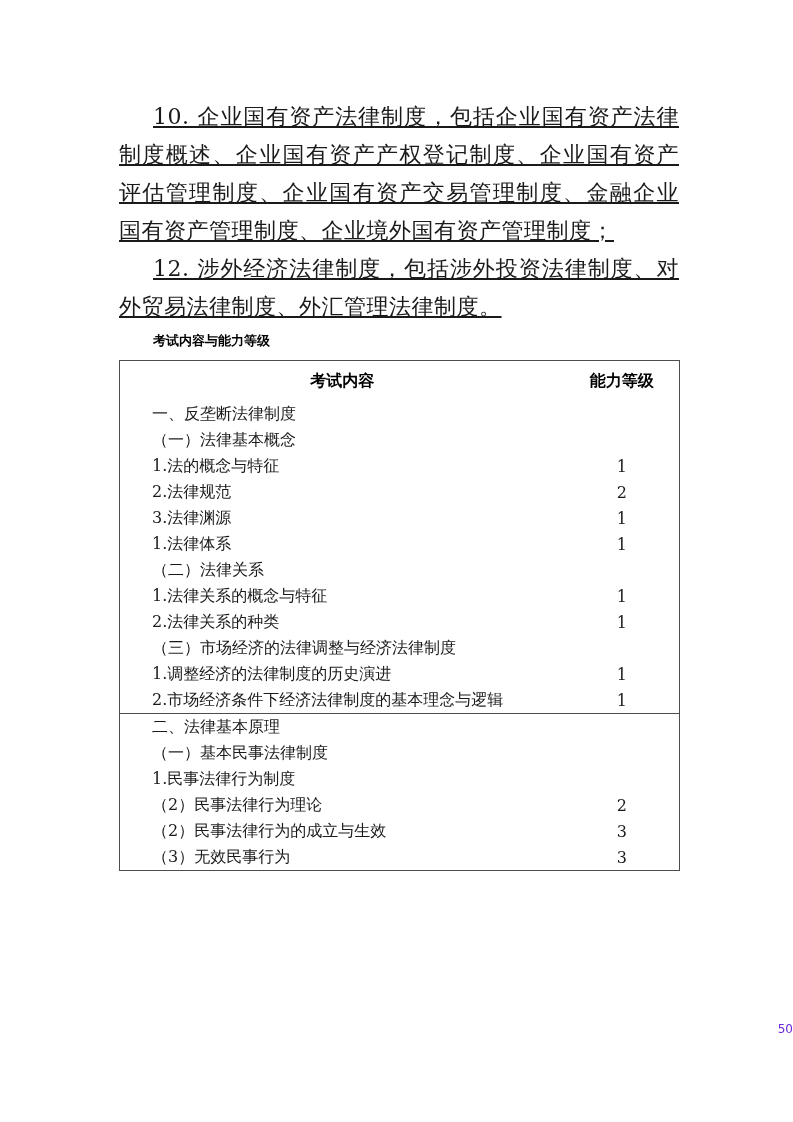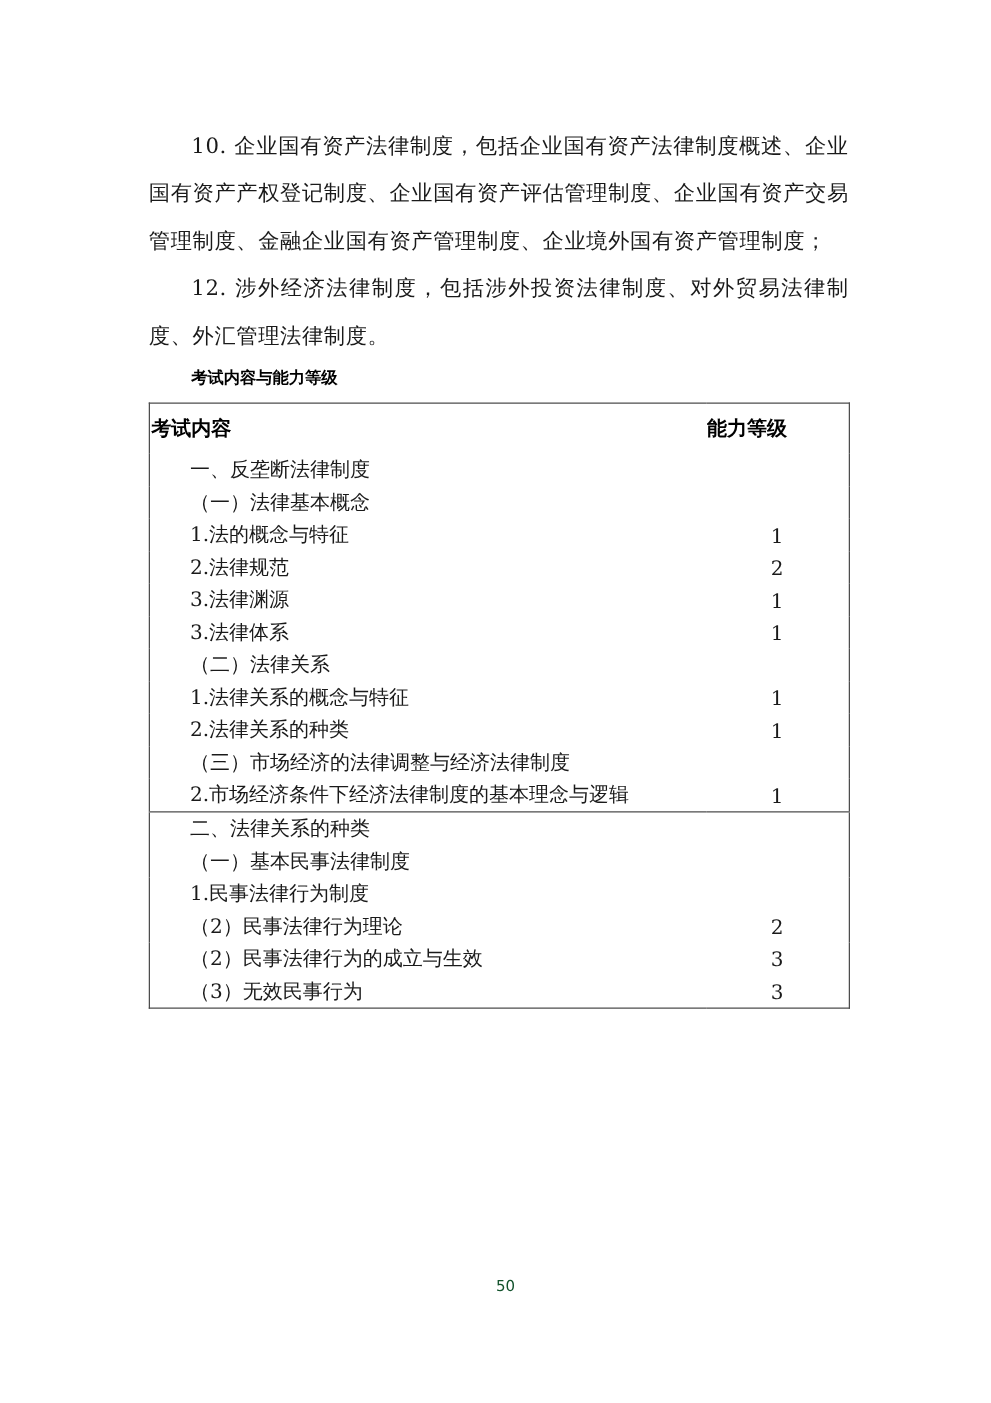--- a/index.html
+++ b/index.html
@@ -9,26 +9,27 @@
     font-family: "DejaVu Serif", "Liberation Serif", serif;
     color: #1a1a1a;
     overflow: hidden;
   }
   .page {
     position: absolute;
     left: 119px; top: 98px;
     width: 560px;
   }
   .para {
-    font-size: 17px;
+    font-size: 22px;
     line-height: 38px;
     text-align: justify;
     text-indent: 34px;
     margin: 0;
     letter-spacing: 0.5px;
+    text-decoration: underline;
   }
   .section-heading {
     font-family: "DejaVu Sans", "Liberation Sans", sans-serif;
     font-weight: bold;
     font-size: 13px;
     line-height: 28px;
     margin: 1px 0 5px 0;
     text-indent: 34px;
     color: #000000;
   }
@@ -40,21 +41,21 @@
   table.exam-table, table.exam-table th, table.exam-table td {
     border: 0 solid #4d4d4d;
   }
   table.exam-table { border-width: 1px; }
   th.h-content, th.h-level {
     border-width: 1px;
     font-family: "DejaVu Sans", "Liberation Sans", sans-serif;
     font-weight: bold;
     font-size: 16px;
     height: 38px;
-    text-align: left;
+    text-align: center;
     vertical-align: middle;
     color: #000000;
   }
   col.col-content { width: 445px; }
   col.col-level   { width: 115px; }
   td { border-left-width: 1px; border-right-width: 1px; }
   tr.section-start td { border-top-width: 1px; }
   td.c-content {
     font-size: 16px;
     height: 26px;
@@ -65,24 +66,24 @@
   }
   td.c-level {
     font-size: 16px;
     text-align: center;
     vertical-align: middle;
   }
   .footer {
     position: absolute;
     left: 16px; right: 0;
     top: 1022px;
-    text-align: center;
+    text-align: right;
     font-family: "DejaVu Sans", "Liberation Sans", sans-serif;
     font-size: 12px;
-    color: #14532d;
+    color: #6d28d9;
   }
 </style>
 </head>
 <body>
 
 <div class="page">
   <p class="para">10. 企业国有资产法律制度，包括企业国有资产法律制度概述、企业国有资产产权登记制度、企业国有资产评估管理制度、企业国有资产交易管理制度、金融企业国有资产管理制度、企业境外国有资产管理制度；</p>
   <p class="para">12. 涉外经济法律制度，包括涉外投资法律制度、对外贸易法律制度、外汇管理法律制度。</p>
 
   <div class="section-heading">考试内容与能力等级</div>
@@ -113,45 +114,49 @@
         </tr>
         <tr>
           <td class="c-content">2.法律规范</td>
           <td class="c-level">2</td>
         </tr>
         <tr>
           <td class="c-content">3.法律渊源</td>
           <td class="c-level">1</td>
         </tr>
         <tr>
-          <td class="c-content">3.法律体系</td>
+          <td class="c-content">1.法律体系</td>
           <td class="c-level">1</td>
         </tr>
         <tr>
           <td class="c-content">（二）法律关系</td>
           <td class="c-level"></td>
         </tr>
         <tr>
           <td class="c-content">1.法律关系的概念与特征</td>
           <td class="c-level">1</td>
         </tr>
         <tr>
           <td class="c-content">2.法律关系的种类</td>
           <td class="c-level">1</td>
         </tr>
         <tr>
           <td class="c-content">（三）市场经济的法律调整与经济法律制度</td>
           <td class="c-level"></td>
         </tr>
         <tr>
+          <td class="c-content">1.调整经济的法律制度的历史演进</td>
+          <td class="c-level">1</td>
+        </tr>
+        <tr>
           <td class="c-content">2.市场经济条件下经济法律制度的基本理念与逻辑</td>
           <td class="c-level">1</td>
         </tr>
         <tr class="section-start">
-          <td class="c-content">二、法律关系的种类</td>
+          <td class="c-content">二、法律基本原理</td>
           <td class="c-level"></td>
         </tr>
         <tr>
           <td class="c-content">（一）基本民事法律制度</td>
           <td class="c-level"></td>
         </tr>
         <tr>
           <td class="c-content">1.民事法律行为制度</td>
           <td class="c-level"></td>
         </tr>

